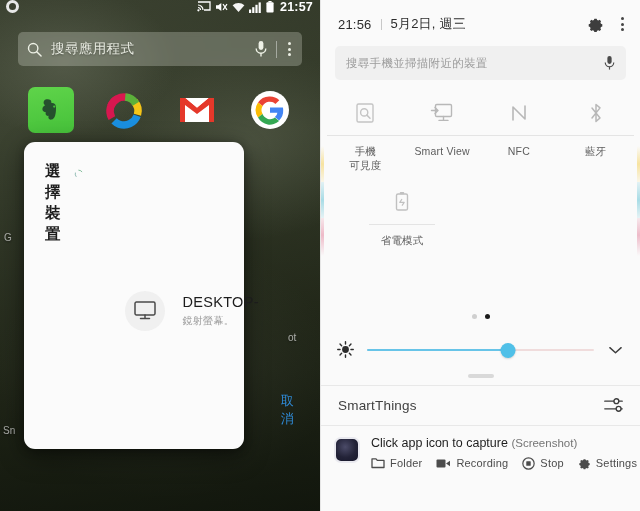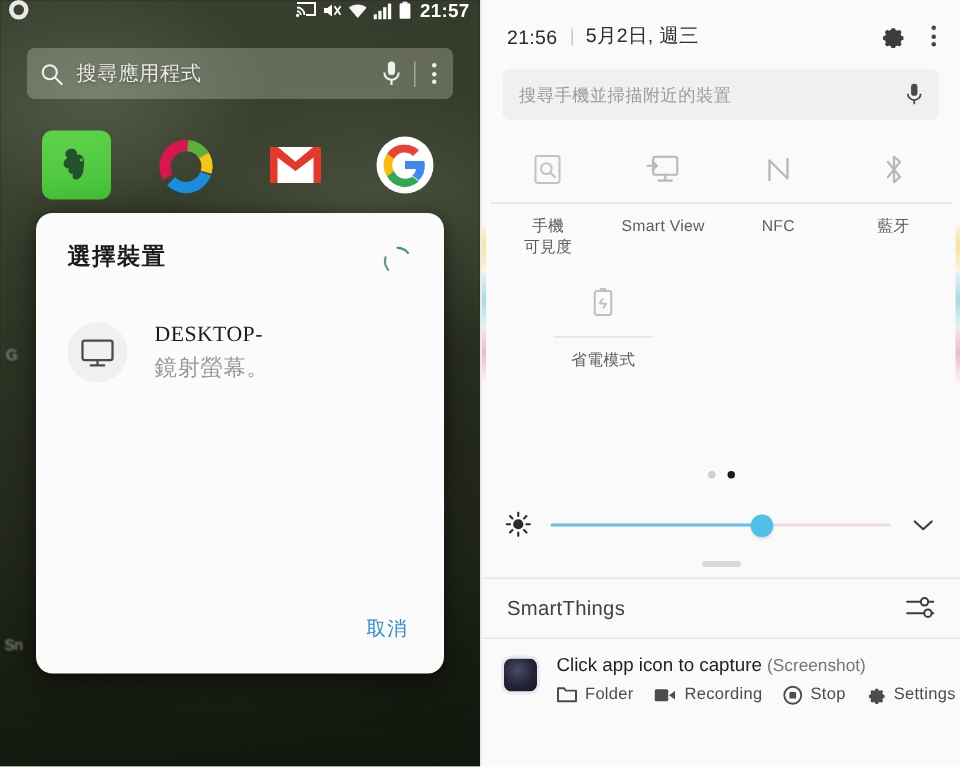--- a/index.html
+++ b/index.html
@@ -71,40 +71,40 @@
     display: flex; align-items: center; justify-content: center;
   }
 
   .bg-label {
     position: absolute; color: rgba(255,255,255,0.62); font-size: 10px;
     z-index: 3; text-shadow: 0 1px 2px rgba(0,0,0,0.45); filter: blur(0.7px);
   }
 
   
   .dialog {
-    position: absolute; left: 24px; top: 142px; width: 272px; height: 307px;
+    position: absolute; left: 24px; top: 142px; width: 220px; height: 307px;
     background: #fbfbfb; border-radius: 11px; z-index: 20;
     box-shadow: 0 7px 26px rgba(0,0,0,0.42), 0 2px 8px rgba(0,0,0,0.3);
-    display: flex; flex-direction: column; font-family: Liberation Serif, serif;
+    display: flex; flex-direction: row;
   }
   .dlg-head {
     display: flex; align-items: flex-start; padding: 19px 20px 0 21px;
   }
   .dlg-title { font-size: 15.5px; font-weight: 700; color: #1d1d1d; letter-spacing: 1px; }
   .spinner { margin-left: auto; margin-top: 2px; width: 22px; height: 22px; }
   .dev-row {
     display: flex; align-items: center; padding: 30px 20px 0 21px;
   }
   .dev-ico {
     width: 40px; height: 40px; border-radius: 50%; background: #f0f0f0;
     display: flex; align-items: center; justify-content: center; flex: none;
   }
   .dev-text { margin-left: 18px; }
   .dev-name { font-size: 14.5px; color: #1c1c1c; letter-spacing: 0.3px; }
-  .dev-sub { font-size: 15px; color: #9a9a9a; margin-top: 4px; letter-spacing: 0.3px; }
+  .dev-sub { font-size: 10px; color: #9a9a9a; margin-top: 4px; letter-spacing: 0.3px; }
   .dlg-foot { margin-top: auto; display: flex; justify-content: flex-end; padding: 0 22px 17px 0; }
   .btn-cancel {
     font-size: 13px; color: #2f8ad6; letter-spacing: 0.8px;
     background: none; border: 0; cursor: pointer; padding: 4px 2px;
     font-family: inherit;
   }
 
   
   .right-panel {
     position: relative; width: 320px; height: 511px; background: #fafafa;

